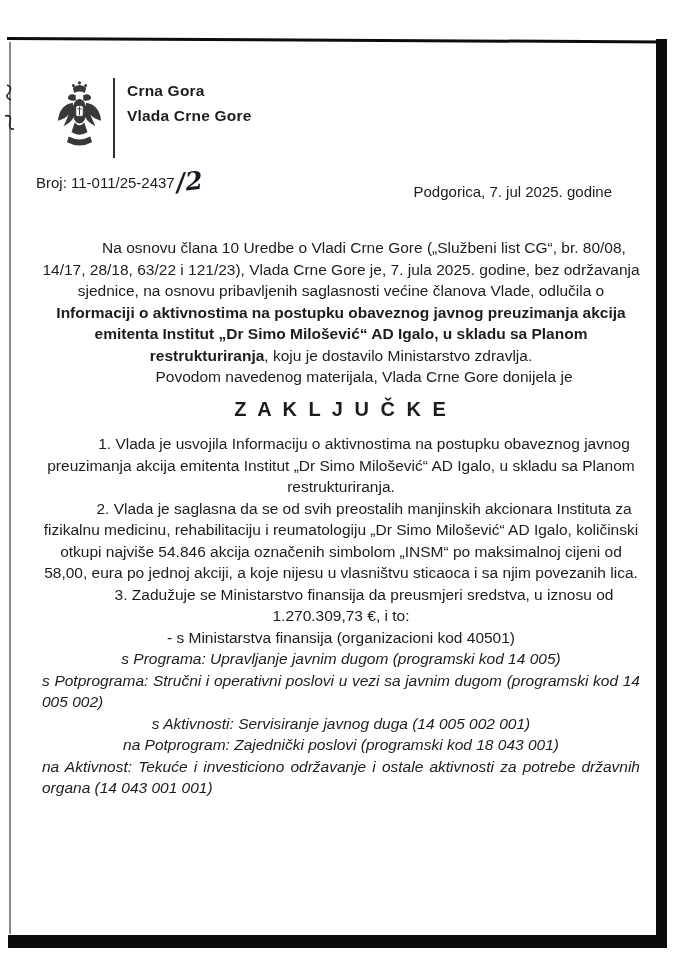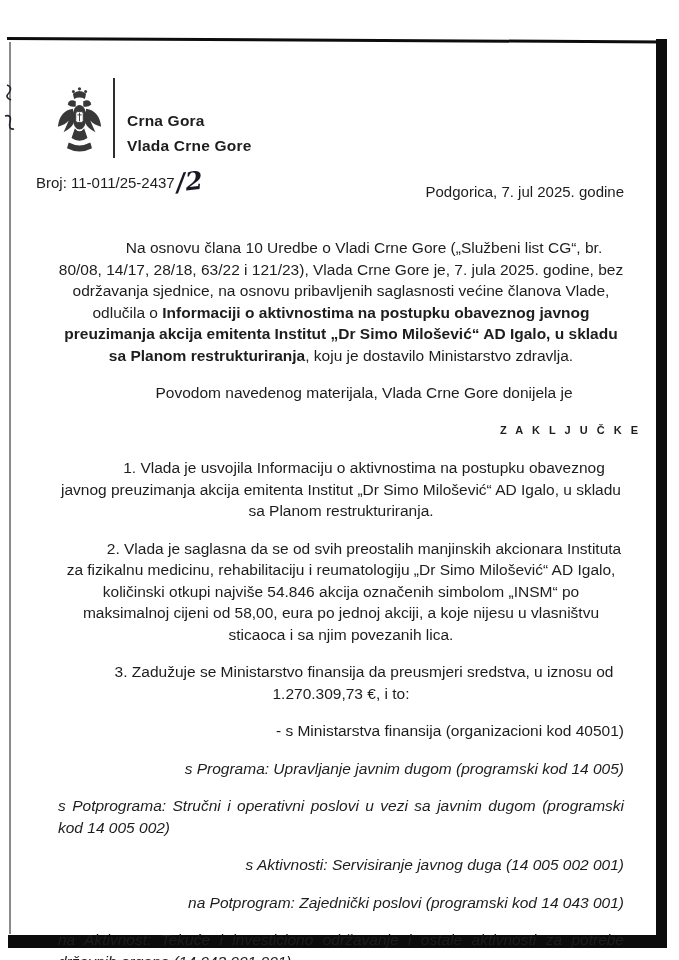--- a/index.html
+++ b/index.html
@@ -10,39 +10,39 @@
   }
   
   .border-top{position:absolute;left:7px;top:37px;width:656px;height:3px;background:#0d0d0d;
     transform:rotate(0.3deg);transform-origin:left center;}
   .border-right{position:absolute;right:12px;top:39px;bottom:12px;width:11px;background:#0c0c0c;}
   .border-bottom{position:absolute;left:8px;right:12px;bottom:12px;height:13px;background:#0c0c0c;}
   .border-left{position:absolute;left:9px;top:42px;bottom:26px;width:2px;background:#2a2a2a;opacity:.55;}
   .scribbles{position:absolute;left:0px;top:80px;}
   
   .content{position:absolute;left:42px;right:39px;top:78px;}
-  .header{display:flex;align-items:flex-end;margin-left:14px;}
+  .header{display:flex;align-items:flex-start;margin-left:14px;}
   .coat{flex:0 0 auto;}
   .hdr-divider{width:2px;background:#2e2e2e;height:80px;margin:0 12px 0 10px;}
   .hdr-text{font-weight:bold;font-size:15.5px;line-height:25px;letter-spacing:.2px;}
   .meta-row{display:flex;justify-content:space-between;align-items:flex-start;margin-top:16px;margin-left:-6px;}
   .doc-number{font-size:15px;white-space:nowrap;}
   .handwritten{
     font-family:"DejaVu Serif",serif;font-style:italic;font-weight:bold;
     font-size:25px;color:#181824;display:inline-block;
     transform:rotate(-6deg) translateY(2px);margin-left:1px;line-height:0;
   }
-  .place-date{font-size:15px;margin-top:9px;margin-right:16px;white-space:nowrap;}
+  .place-date{font-size:15px;margin-top:9px;margin-right:28px;white-space:nowrap;}
   .doc-body{margin-top:37px;font-size:15.5px;line-height:21.5px;}
-  .doc-body p{margin:16px;}
+  .doc-body p{margin:0;}
   .jf{text-align:justify;}
   .indent{text-indent:46px;text-align:center;}
   .b{font-weight:bold;}
-  .heading{font-weight:bold;text-align:right;font-size:11px;letter-spacing:2px;word-spacing:2px;margin:11px 0 13px 0 !important;}
-  .line{text-align:right;}
+  .heading{font-weight:bold;text-align:center;font-size:20px;letter-spacing:2px;word-spacing:2px;margin:11px 0 13px 0 !important;}
+  .line{text-align:center;}
   .ml-a{margin-left:46px;}
   .ml-b{margin-left:55px;font-style:italic;}
   .ml-0{margin-left:2px;font-style:italic;}
   .gap-top{margin-top:22px !important;}
 </style>
 </head>
 <body>
 
 <div class="border-top"></div>
 <div class="border-right"></div>
@@ -90,17 +90,17 @@
     <p class="jf indent"><span>Na osnovu člana 10 Uredbe o Vladi Crne Gore („Službeni list CG“, br. 80/08, 14/17, 28/18, 63/22 i 121/23), Vlada Crne Gore je, 7. jula 2025. godine, bez održavanja sjednice, na osnovu pribavljenih saglasnosti većine članova Vlade, odlučila o </span><span class="b">Informaciji o aktivnostima na postupku obaveznog javnog preuzimanja akcija emitenta Institut „Dr Simo Milošević“ AD Igalo, u skladu sa Planom restrukturiranja</span><span>, koju je dostavilo Ministarstvo zdravlja.</span></p>
     <p class="indent">Povodom navedenog materijala, Vlada Crne Gore donijela je</p>
     <p class="heading">Z A K L J U Č K E</p>
     <p class="jf indent">1. Vlada je usvojila Informaciju o aktivnostima na postupku obaveznog javnog preuzimanja akcija emitenta Institut „Dr Simo Milošević“ AD Igalo, u skladu sa Planom restrukturiranja.</p>
     <p class="jf indent">2. Vlada je saglasna da se od svih preostalih manjinskih akcionara Instituta za fizikalnu medicinu, rehabilitaciju i reumatologiju „Dr Simo Milošević“ AD Igalo, količinski otkupi najviše 54.846 akcija označenih simbolom „INSM“ po maksimalnoj cijeni od 58,00, eura po jednoj akciji, a koje nijesu u vlasništvu sticaoca i sa njim povezanih lica.</p>
     <p class="jf indent">3. Zadužuje se Ministarstvo finansija da preusmjeri sredstva, u iznosu od 1.270.309,73 €, i to:</p>
     <p class="line ml-a">- s Ministarstva finansija (organizacioni kod 40501)</p>
     <p class="line ml-b">s Programa: Upravljanje javnim dugom (programski kod 14 005)</p>
     <p class="jf ml-0">s Potprograma: Stručni i operativni poslovi u vezi sa javnim dugom (programski kod 14 005 002)</p>
     <p class="line ml-0">s Aktivnosti: Servisiranje javnog duga (14 005 002 001)</p>
-    <p class="line ml-0">na Potprogram: Zajednički poslovi (programski kod 14 043 001)</p>
+    <p class="line ml-0">na Potprogram: Zajednički poslovi (programski kod 18 043 001)</p>
     <p class="jf ml-0">na Aktivnost: Tekuće i investiciono održavanje i ostale aktivnosti za potrebe državnih organa (14 043 001 001)</p>
   </div>
 
 </div>
 
 </body></html>

